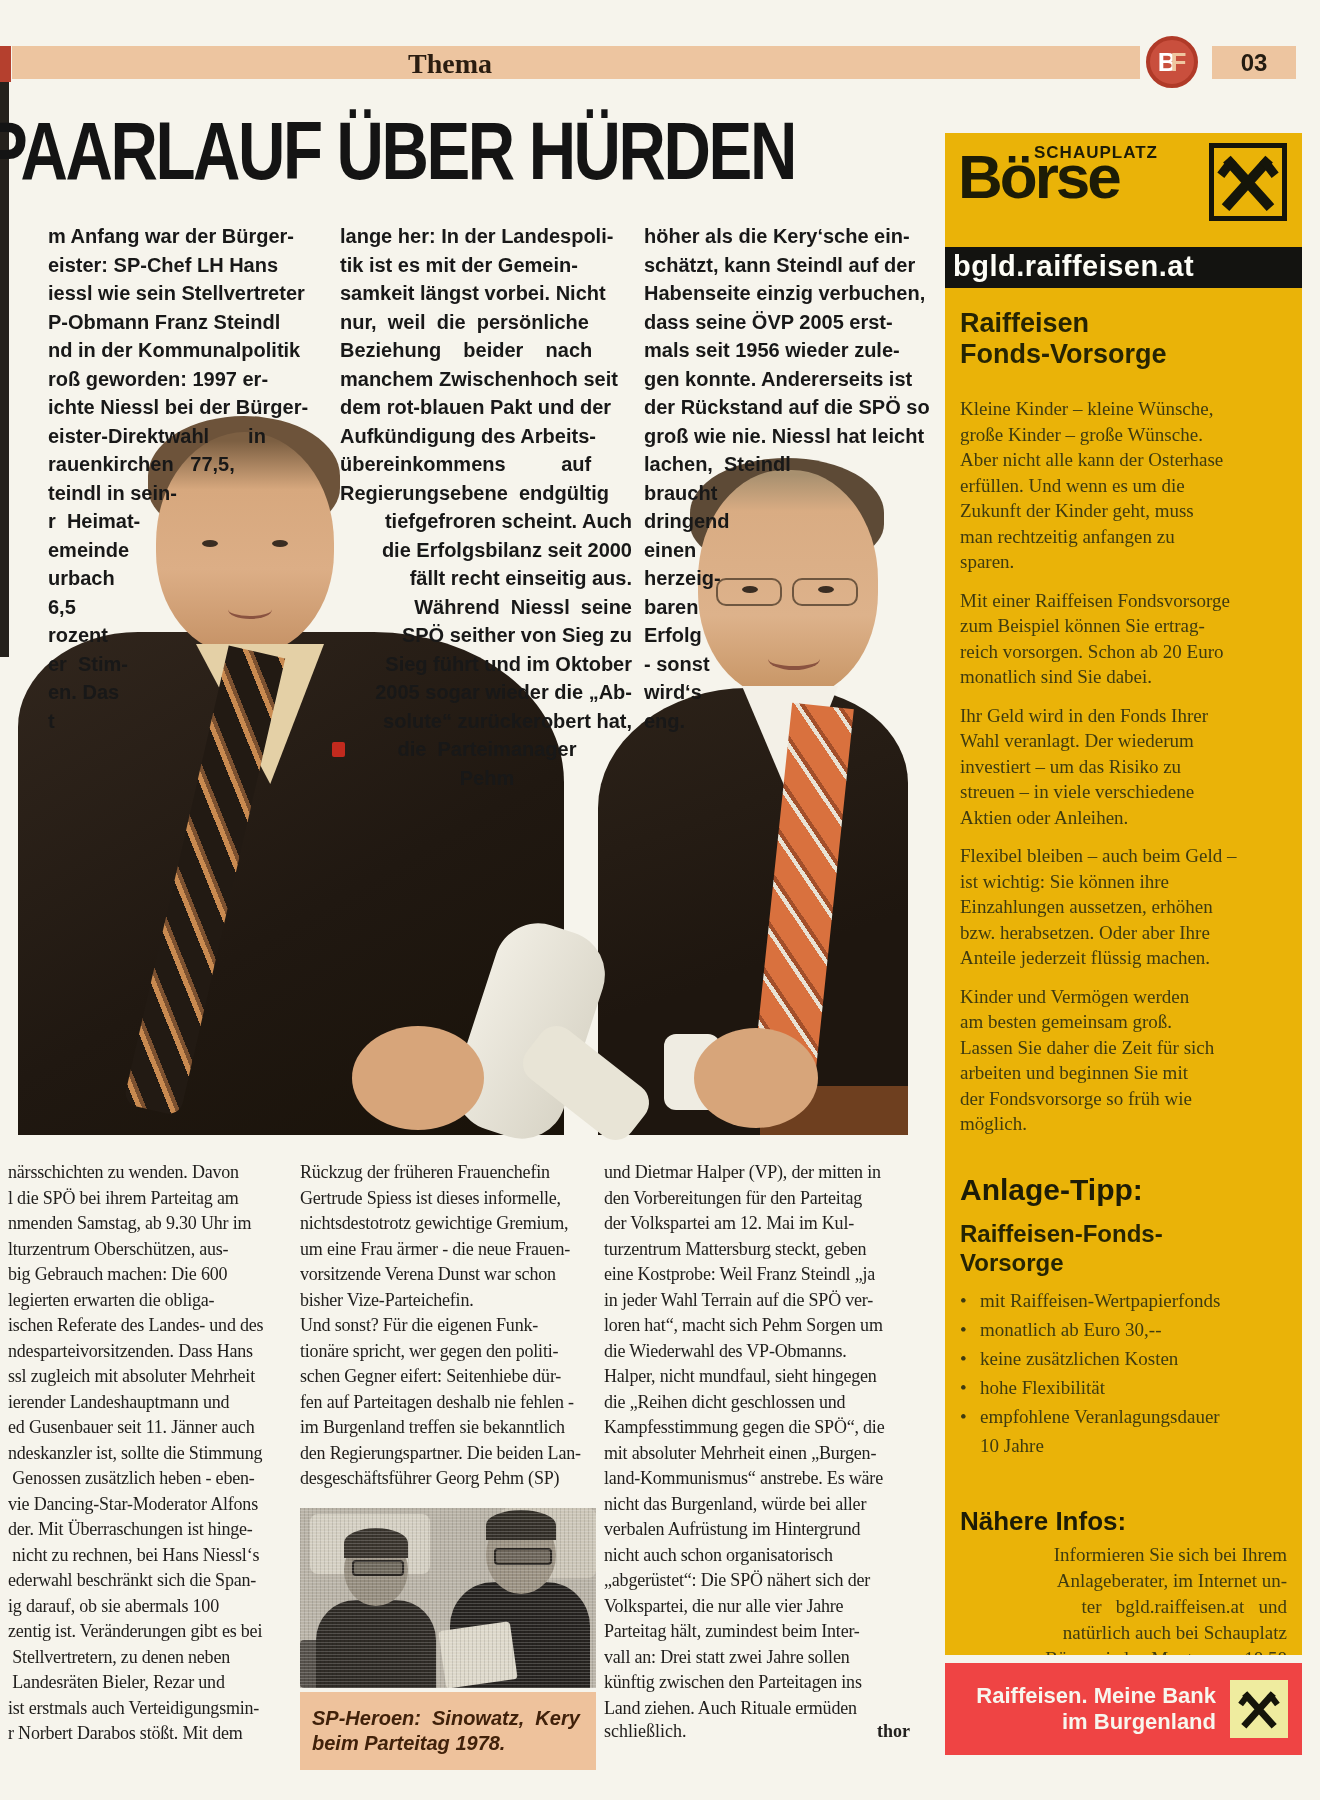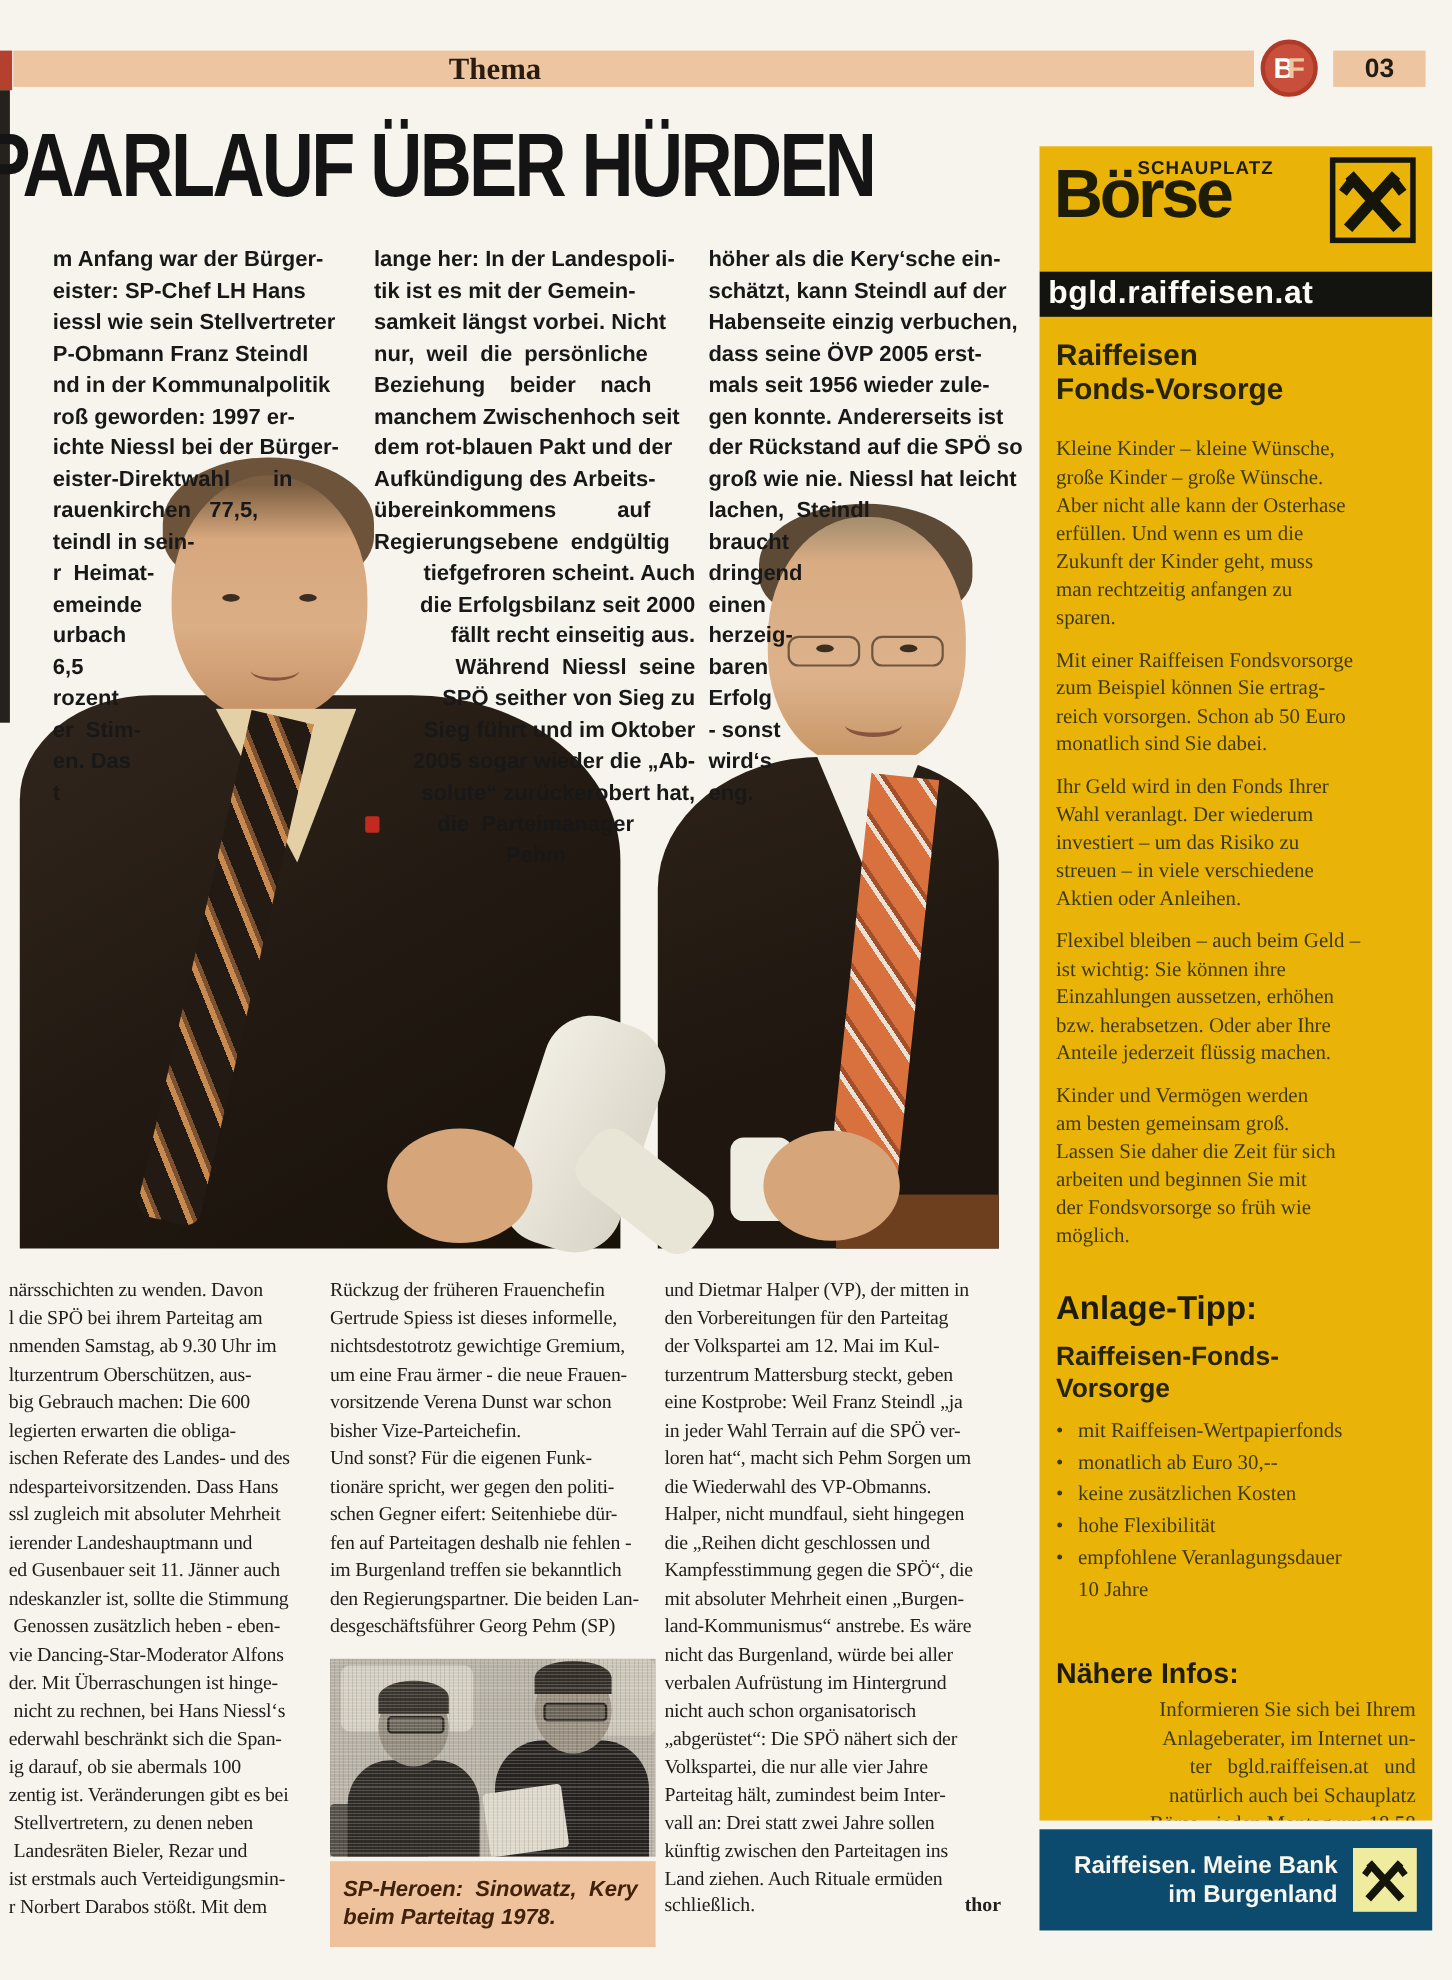--- a/index.html
+++ b/index.html
@@ -147,21 +147,21 @@
   .ad-p.first{margin-top:26px;}
   .ad-tip{margin-top:36px;font-size:30px;font-weight:bold;color:#1d1c06;}
   .ad-tipsub{margin-top:12px;font-size:24px;line-height:29px;font-weight:bold;color:#262403;white-space:pre;}
   .ad-bullets{margin-top:9px;}
   .ad-bullet{font-family:"Liberation Serif",serif;font-size:19px;line-height:29px;color:#3f3b10;
       white-space:pre;display:flex;}
   .ad-bullet .dot{width:20px;flex:none;}
   .ad-infos{margin-top:46px;font-size:26px;font-weight:bold;color:#1d1c06;}
   .ad-infotext{font-family:"Liberation Serif",serif;font-size:19px;line-height:26px;color:#3f3b10;
       white-space:pre;margin-top:5px;text-align:right;}
-  .ad-footer{left:945px;top:1663px;width:357px;height:92px;background:#0c4a6e;z-index:7;
+  .ad-footer{left:945px;top:1663px;width:357px;height:92px;background:#ef4444;z-index:7;
       display:flex;align-items:center;justify-content:flex-end;box-sizing:border-box;padding-right:14px;}
   .ad-footer-text{color:#f7f6ee;font-weight:bold;font-size:22px;line-height:26px;
       text-align:right;white-space:pre;margin-right:14px;}
   .ad-footer-logo{width:58px;height:58px;background:#efec9f;flex:none;
       display:flex;align-items:center;justify-content:center;}
   svg.cross{display:block;}
 </style>
 </head>
 <body>
 
@@ -364,21 +364,21 @@
 Fonds-Vorsorge</div>
     <div class="ad-p first">Kleine Kinder – kleine Wünsche,
 große Kinder – große Wünsche.
 Aber nicht alle kann der Osterhase
 erfüllen. Und wenn es um die
 Zukunft der Kinder geht, muss
 man rechtzeitig anfangen zu
 sparen.</div>
     <div class="ad-p">Mit einer Raiffeisen Fondsvorsorge
 zum Beispiel können Sie ertrag-
-reich vorsorgen. Schon ab 50 Euro
+reich vorsorgen. Schon ab 20 Euro
 monatlich sind Sie dabei.</div>
     <div class="ad-p">Ihr Geld wird in den Fonds Ihrer
 Wahl veranlagt. Der wiederum
 investiert – um das Risiko zu
 streuen – in viele verschiedene
 Aktien oder Anleihen.</div>
     <div class="ad-p">Flexibel bleiben – auch beim Geld –
 ist wichtig: Sie können ihre
 Einzahlungen aussetzen, erhöhen
 bzw. herabsetzen. Oder aber Ihre

